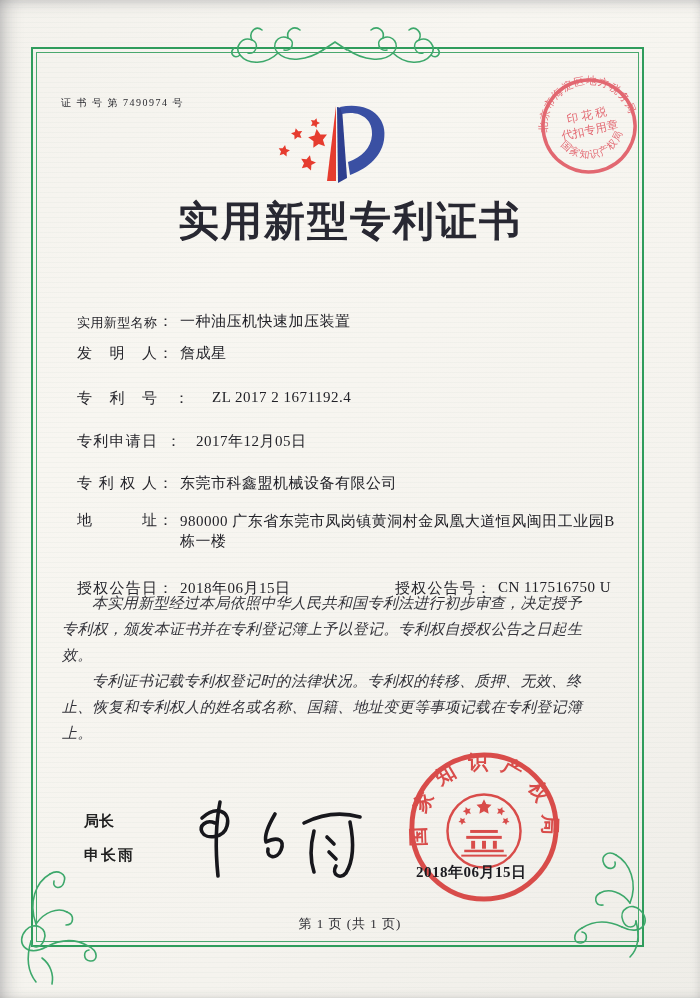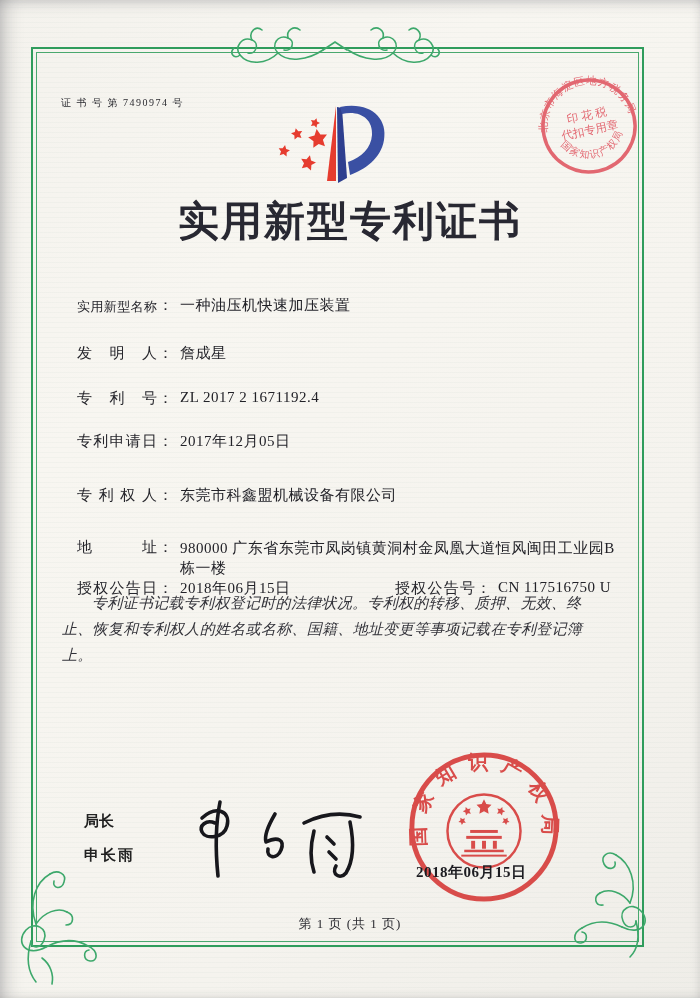--- a/index.html
+++ b/index.html
@@ -129,62 +129,63 @@
     </text>
     <text font-size="10" fill="#e05560" letter-spacing="1">
       <textPath href="#taxArcBottom" startOffset="50%" text-anchor="middle">国家知识产权局</textPath>
     </text>
     <text x="65" y="58" font-size="11.5" fill="#e05560" text-anchor="middle">印 花 税</text>
     <text x="65" y="73" font-size="11.5" fill="#e05560" text-anchor="middle">代扣专用章</text>
   </svg>
 
   <div class="abs title">实用新型专利证书</div>
 
-  <div class="row" style="top:296px;">
+  <div class="row" style="top:312px;">
     <span class="lbl small">实用新型名称</span>
       <span class="colon">：</span>
     <span class="val">一种油压机快速加压装置</span>
   </div>
   <div class="row" style="top:344px;">
     <span class="lbl">发明人</span>
       <span class="colon">：</span>
     <span class="val">詹成星</span>
   </div>
-  <div class="row" style="top:389px;">
+  <div class="row" style="top:389px;gap:16px;">
     <span class="lbl">专利号</span>
       <span class="colon">：</span>
     <span class="val">ZL 2017 2 1671192.4</span>
   </div>
-  <div class="row" style="top:432px;">
+  <div class="row" style="top:432px;gap:8px;">
     <span class="lbl">专利申请日</span>
       <span class="colon">：</span>
     <span class="val">2017年12月05日</span>
   </div>
-  <div class="row" style="top:474px;margin-top:12px;">
+  <div class="row" style="top:474px;">
     <span class="lbl">专利权人</span>
       <span class="colon">：</span>
     <span class="val">东莞市科鑫盟机械设备有限公司</span>
   </div>
-  <div class="row" style="top:538px;">
+  <div class="row" style="top:511px;">
     <span class="lbl">地址</span>
       <span class="colon">：</span>
     <span class="val wrap">980000 广东省东莞市凤岗镇黄洞村金凤凰大道恒风闽田工业园B栋一楼</span>
   </div>
   <div class="row" style="top:559px; width:540px;margin-top:20px;">
     <span class="lbl">授权公告日</span>
       <span class="colon">：</span>
     <span class="val">2018年06月15日</span>
     <span class="grp2">
       <span class="lbl">授权公告号</span>
         <span class="colon">：</span>
       <span class="val">CN 117516750 U</span>
     </span>
   </div>
 
   <div class="abs body-text">
+    <p>本实用新型经过本局依照中华人民共和国专利法进行初步审查，决定授予专利权，颁发本证书并在专利登记簿上予以登记。专利权自授权公告之日起生效。</p>
     <p>专利证书记载专利权登记时的法律状况。专利权的转移、质押、无效、终止、恢复和专利权人的姓名或名称、国籍、地址变更等事项记载在专利登记簿上。</p>
   </div>
 
   <div class="abs officer-title">局长</div>
   <div class="abs officer-name">申长雨</div>
 
   <svg class="abs" style="left:182px; top:792px;" width="190" height="90" viewBox="0 0 190 90">
     <g fill="none" stroke="#17171c" stroke-width="3.6" stroke-linecap="round" stroke-linejoin="round">
       <path d="M38,10 C34,30 33,55 36,84"></path>
       <path d="M20,26 C34,13 49,19 45,34 C42,46 24,48 20,40 C17,34 24,27 33,31"></path>

